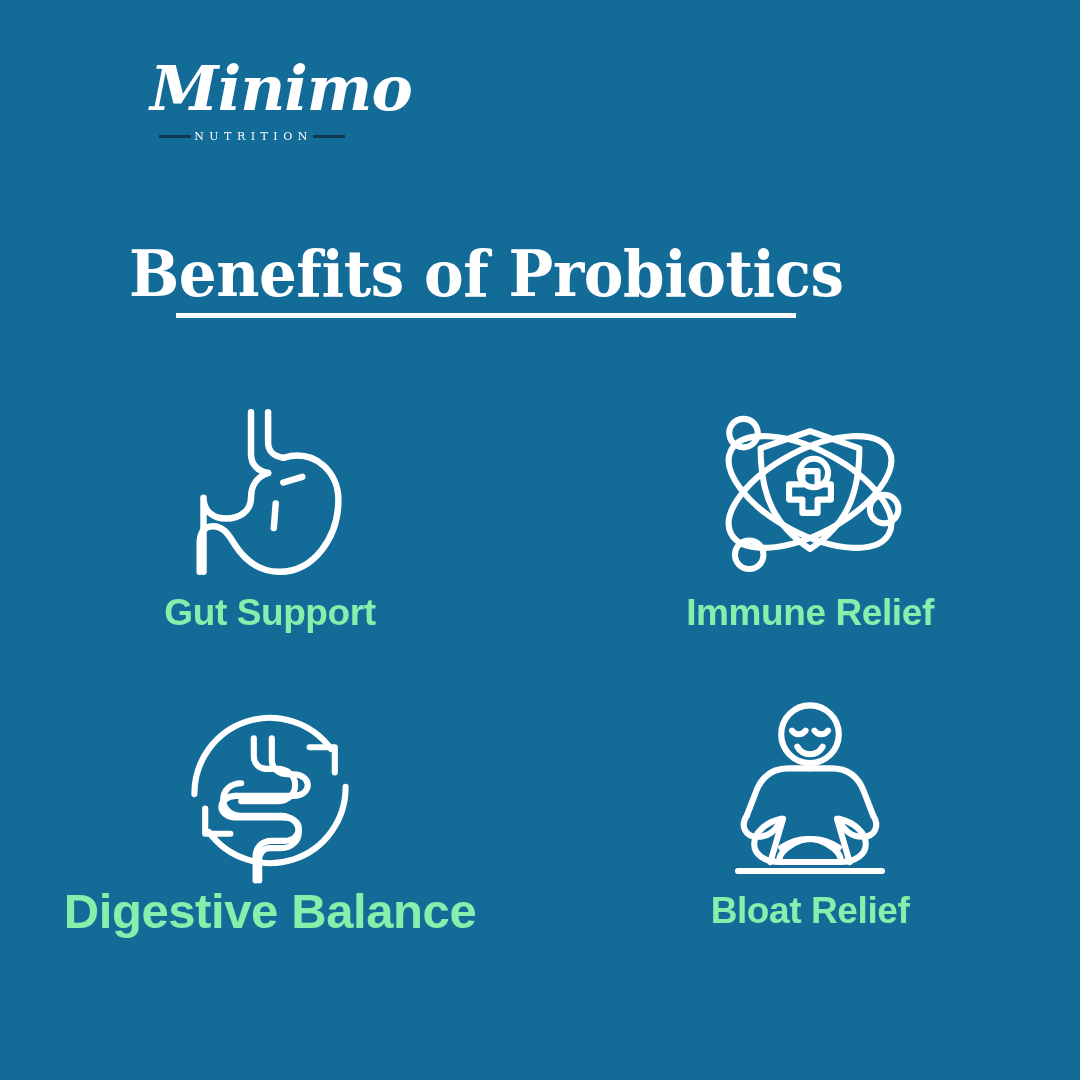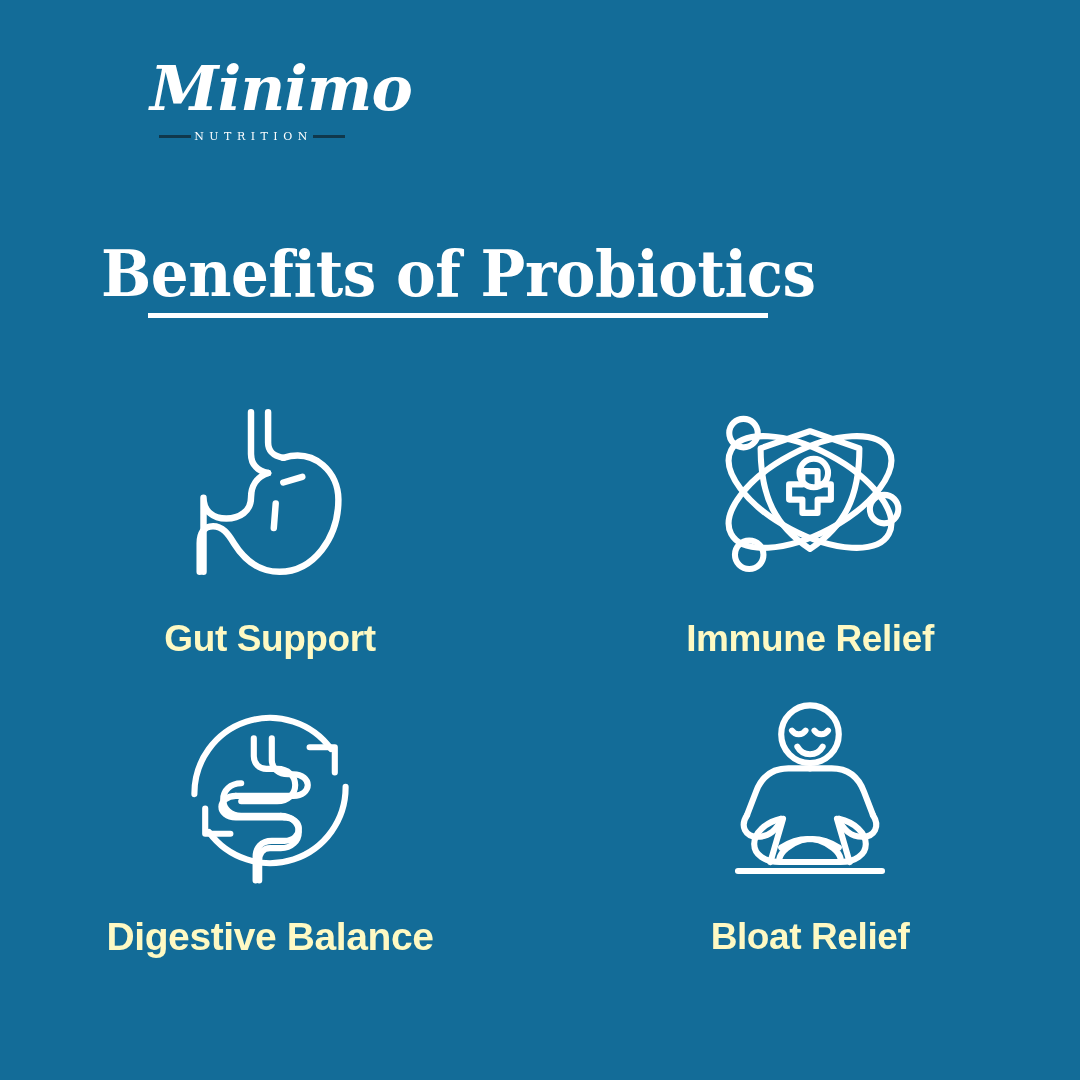--- a/index.html
+++ b/index.html
@@ -67,20 +67,21 @@
     padding-left: 3px;
   }
 
   
   .title-wrap {
     position: absolute;
     left: 0;
     top: 238px;
     width: 916px;
     text-align: center;
+    padding-left: 28px;
   }
   .title {
     display: inline-block;
     font-family: "DejaVu Serif", serif;
     font-weight: bold;
     font-size: 64px;
     line-height: 72px;
     color: #FFFFFF;
     letter-spacing: -0.5px;
     transform: scaleX(0.93);
@@ -118,32 +119,31 @@
     height: 200px;
     display: flex;
     align-items: center;
     justify-content: center;
   }
   .icon-box svg {
     display: block;
     overflow: visible;
   }
   .cell-label {
-    margin-top: 26px;
     font-family: "Liberation Sans", sans-serif;
     font-weight: bold;
     font-size: 37px;
     line-height: 42px;
-    color: #fef9c3;
+    color: #86efac;
     letter-spacing: -0.4px;
     white-space: nowrap;
     text-align: center;
   }
   .cell-label.big {
-    font-size: 39px;
+    font-size: 49px;
   }
 </style>
 </head>
 <body>
 
 <div class="canvas">
 
   <div class="logo">
     <div class="logo-word">Minimo</div>
     <div class="logo-sub-row">

